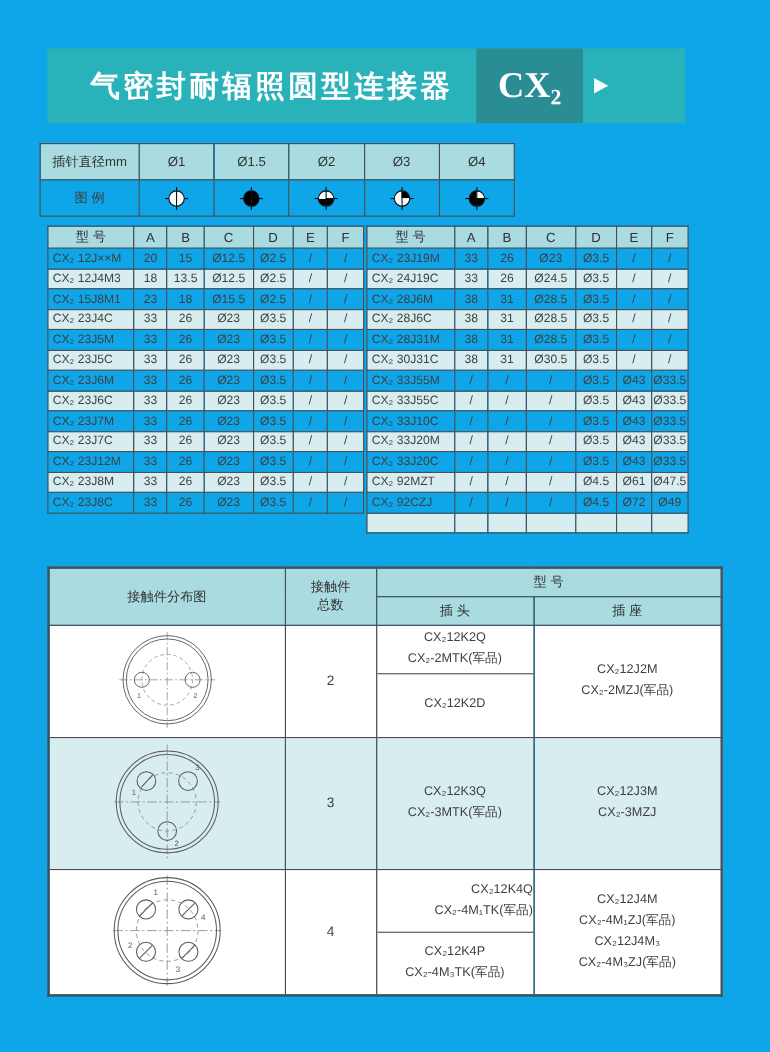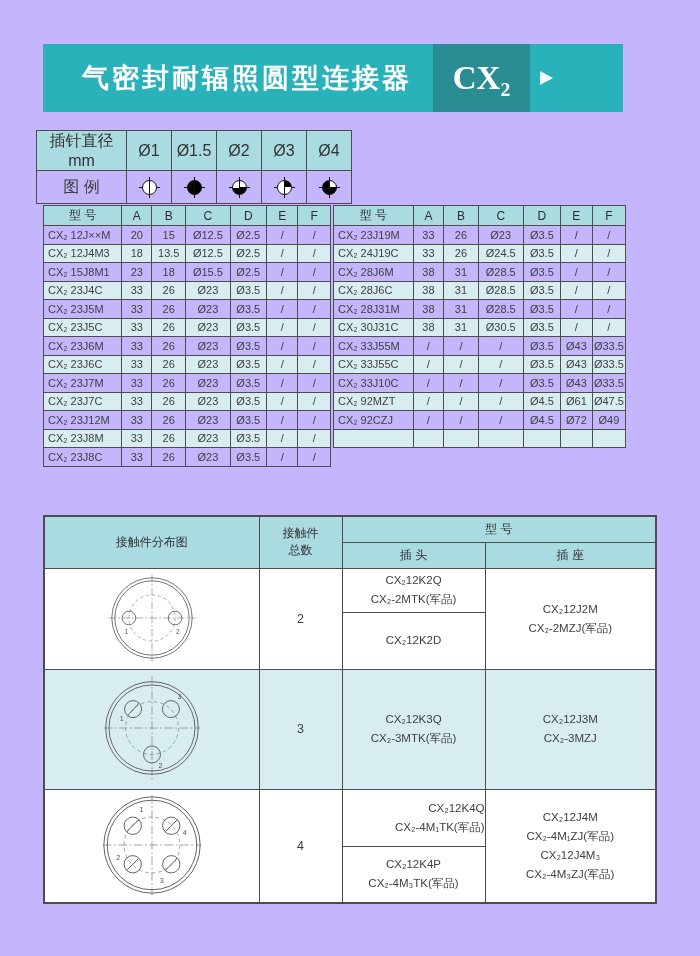--- a/index.html
+++ b/index.html
@@ -2,40 +2,40 @@
 <html style="--band-teal: #29b2ba; --box-teal: #2b8d94; --header-blue: #a9dbe1; --stripe-blue: #d7edf0;"><head>
 <meta charset="utf-8">
 <style>
   :root{
     --band-teal:#29b2ba; --box-teal:#2b8d94; --header-blue:#a9dbe1;
     --stripe-blue:#d7edf0; --border:#4d4d4d; --ink:#3f3f3f;
   }
   *{margin:0;padding:0;box-sizing:border-box;}
   html,body{background:#fff;}
   body{font-family:"Liberation Sans","DejaVu Sans",sans-serif;color:var(--ink);}
-  .page{position:relative;width:700px;height:956px;background:#c4b5fd;overflow:hidden;}
+  .page{position:relative;width:700px;height:956px;background:#0ea5e9;overflow:hidden;}
 
   
   .band{position:absolute;left:43px;top:44px;width:580px;height:68px;
         background:var(--band-teal);display:flex;align-items:center;}
   .band-title{width:390px;text-align:center;color:#fff;font-weight:700;
         font-size:27px;letter-spacing:3px;padding-left:18px;}
   .model-box{width:97px;height:68px;background:var(--box-teal);color:#fff;
         display:flex;align-items:center;justify-content:center;
         font-family:"Liberation Serif","DejaVu Serif",serif;font-weight:600;font-size:33px;}
   .arrow{width:0;height:0;margin-left:10px;border-top:7px solid transparent;
         border-bottom:7px solid transparent;border-left:13px solid #fff;opacity:.95;}
 
   
   table{border-collapse:collapse;table-layout:fixed;}
   th,td{border:1px solid var(--border);overflow:hidden;}
 
   
-  .pin-table{position:absolute;left:36px;top:130px;width:316px;height:66px;
-        font-size:16px;border:1.5px solid var(--border);}
+  .pin-table{position:absolute;left:36px;top:130px;width:432px;height:66px;
+        font-size:12px;border:1.5px solid var(--border);}
   .pin-table th,.pin-table td{text-align:center;height:33px;}
   .pin-table thead th{background:var(--header-blue);font-weight:400;color:#333;}
   .pin-icon{position:relative;width:21px;height:21px;display:inline-block;vertical-align:middle;}
   .pin-icon::before{content:'';position:absolute;left:0;right:0;top:10px;height:1px;background:#111;}
   .pin-icon::after{content:'';position:absolute;top:0;bottom:0;left:10px;width:1px;background:#111;}
   .pin-icon .disc{position:absolute;inset:3px;border:1px solid #111;border-radius:50%;background:#fff;}
   .icon-solid .disc{background:#000;}
   .icon-half .disc{background:conic-gradient(from 90deg,#000 0 180deg,#fff 0);}
   .icon-quarter .disc{background:conic-gradient(from 0deg,#000 0 90deg,#fff 0);}
   .icon-threequarter .disc{background:conic-gradient(from 90deg,#000 0 270deg,#fff 0);}
@@ -345,20 +345,38 @@
           <td>CX₂ 33J55C</td>
           <td>/</td>
           <td>/</td>
           <td>/</td>
           <td>Ø3.5</td>
           <td>Ø43</td>
           <td>Ø33.5</td>
         </tr>
         <tr>
           <td>CX₂ 33J10C</td>
+          <td>/</td>
+          <td>/</td>
+          <td>/</td>
+          <td>Ø3.5</td>
+          <td>Ø43</td>
+          <td>Ø33.5</td>
+        </tr>
+        <tr>
+          <td>CX₂ 33J20M</td>
+          <td>/</td>
+          <td>/</td>
+          <td>/</td>
+          <td>Ø3.5</td>
+          <td>Ø43</td>
+          <td>Ø33.5</td>
+        </tr>
+        <tr>
+          <td>CX₂ 33J20C</td>
           <td>/</td>
           <td>/</td>
           <td>/</td>
           <td>Ø3.5</td>
           <td>Ø43</td>
           <td>Ø33.5</td>
         </tr>
         <tr>
           <td>CX₂ 92MZT</td>
           <td>/</td>

